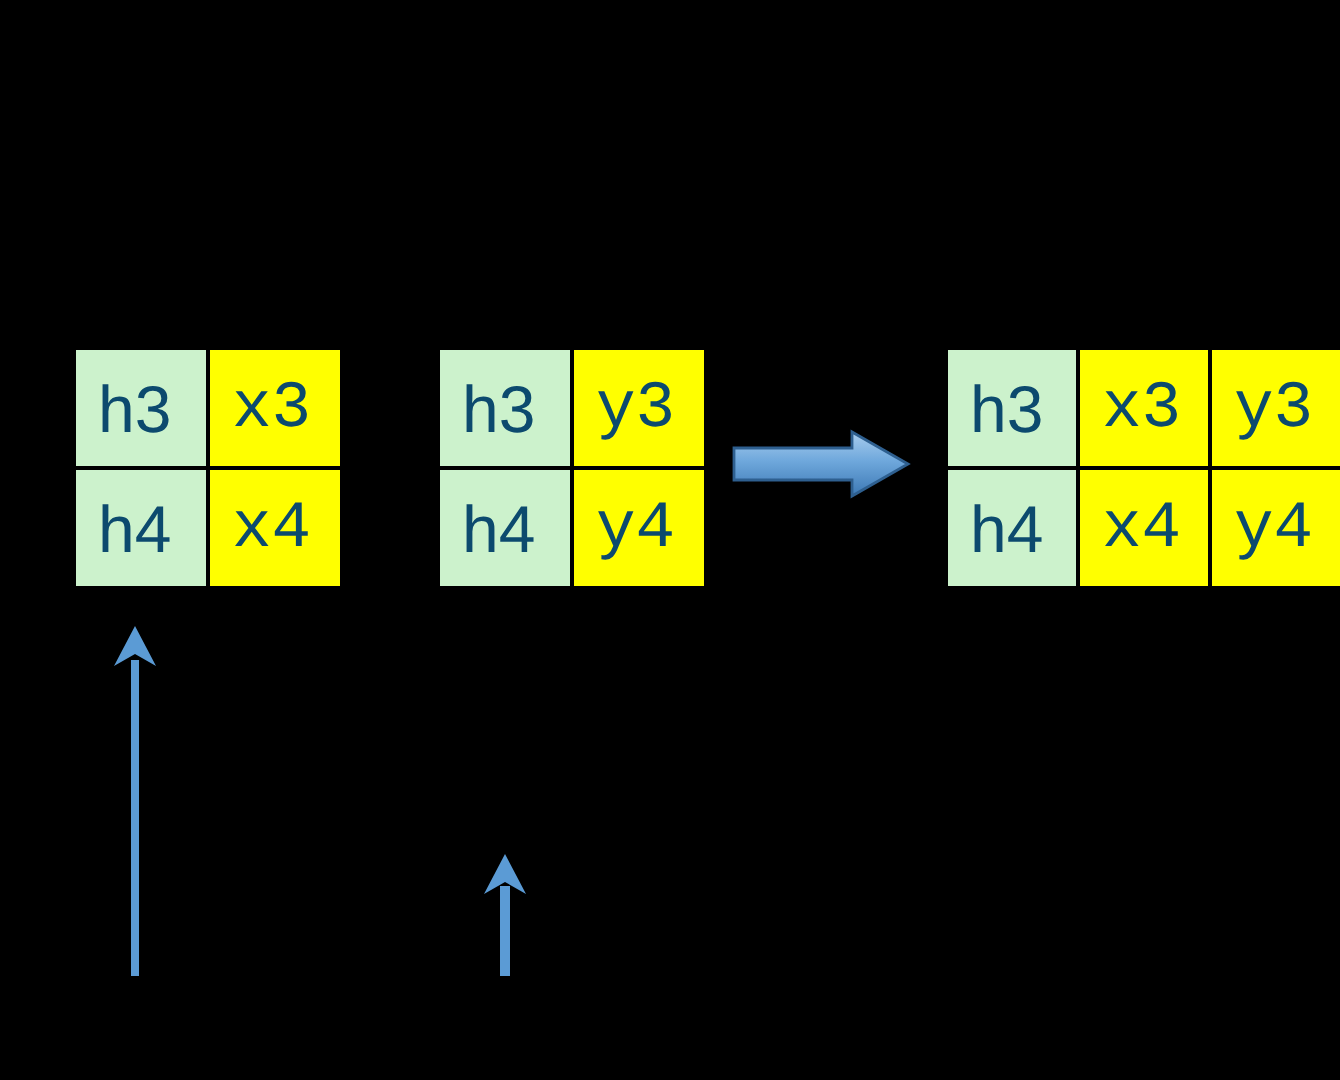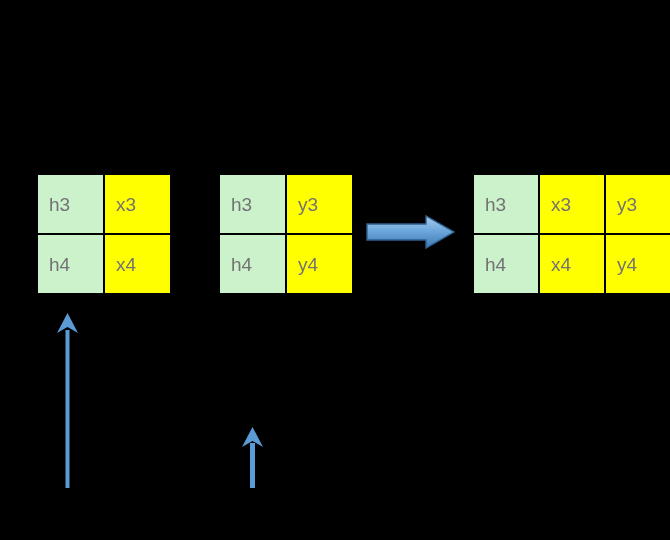--- a/index.html
+++ b/index.html
@@ -26,27 +26,27 @@
     display: flex;
     flex-direction: row;
   }
   .cell {
     box-sizing: border-box;
     border: 1px solid #000000;
     display: flex;
     align-items: center;
     justify-content: flex-start;
     padding-left: 11px;
-    font-size: 19px;
+    font-size: 33px;
     line-height: 1;
-    color: #737373;
+    color: #0c4a6e;
     font-family: "Liberation Sans", sans-serif;
   }
   .cell.green { background: #ccf2cc; }
-  .cell.yellow { background: #ffff00; }
+  .cell.yellow { background: #ffff00; font-family: Liberation Mono, monospace; }
 
   
   #matrix-1 { left: 35px;  top: 172px; }
   #matrix-1 .cell { width: 67px; height: 60px; }
   
   #matrix-2 { left: 217px; top: 172px; }
   #matrix-2 .cell { width: 67px; height: 60px; }
   
   #matrix-3 { left: 471px; top: 172px; }
   #matrix-3 .cell { width: 66px; height: 60px; }

